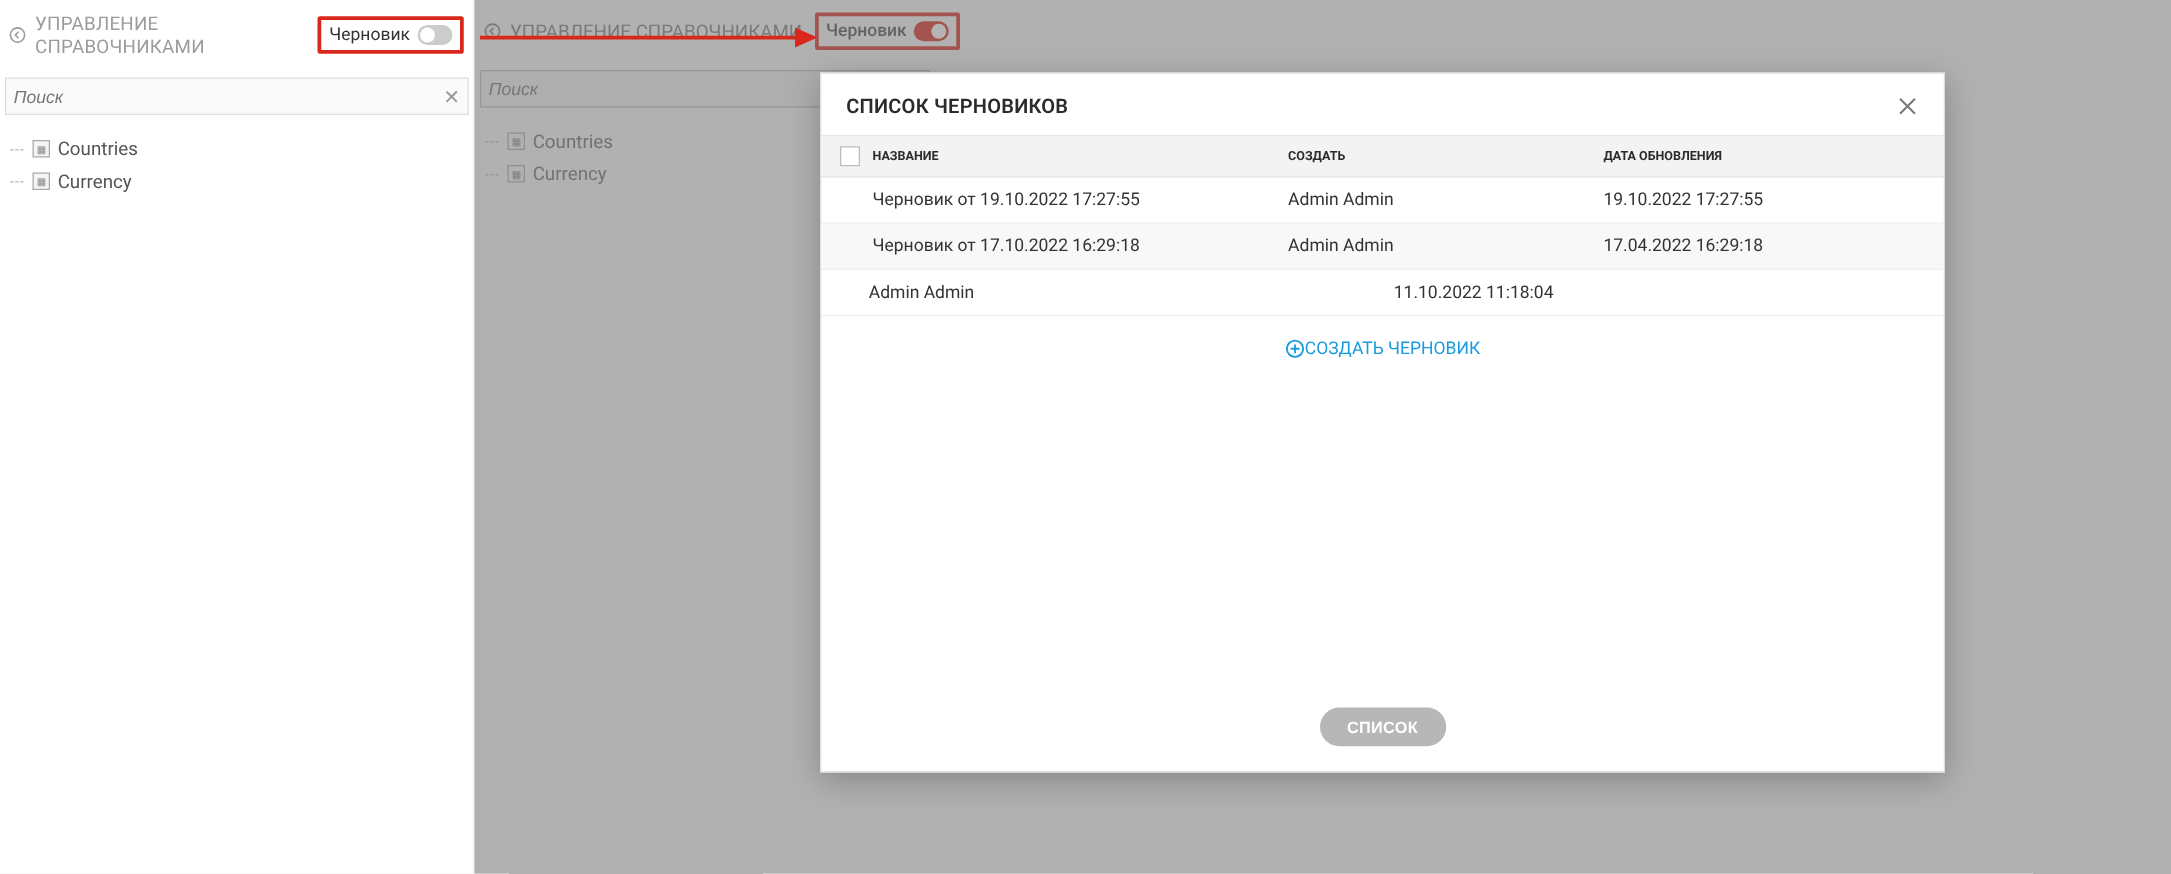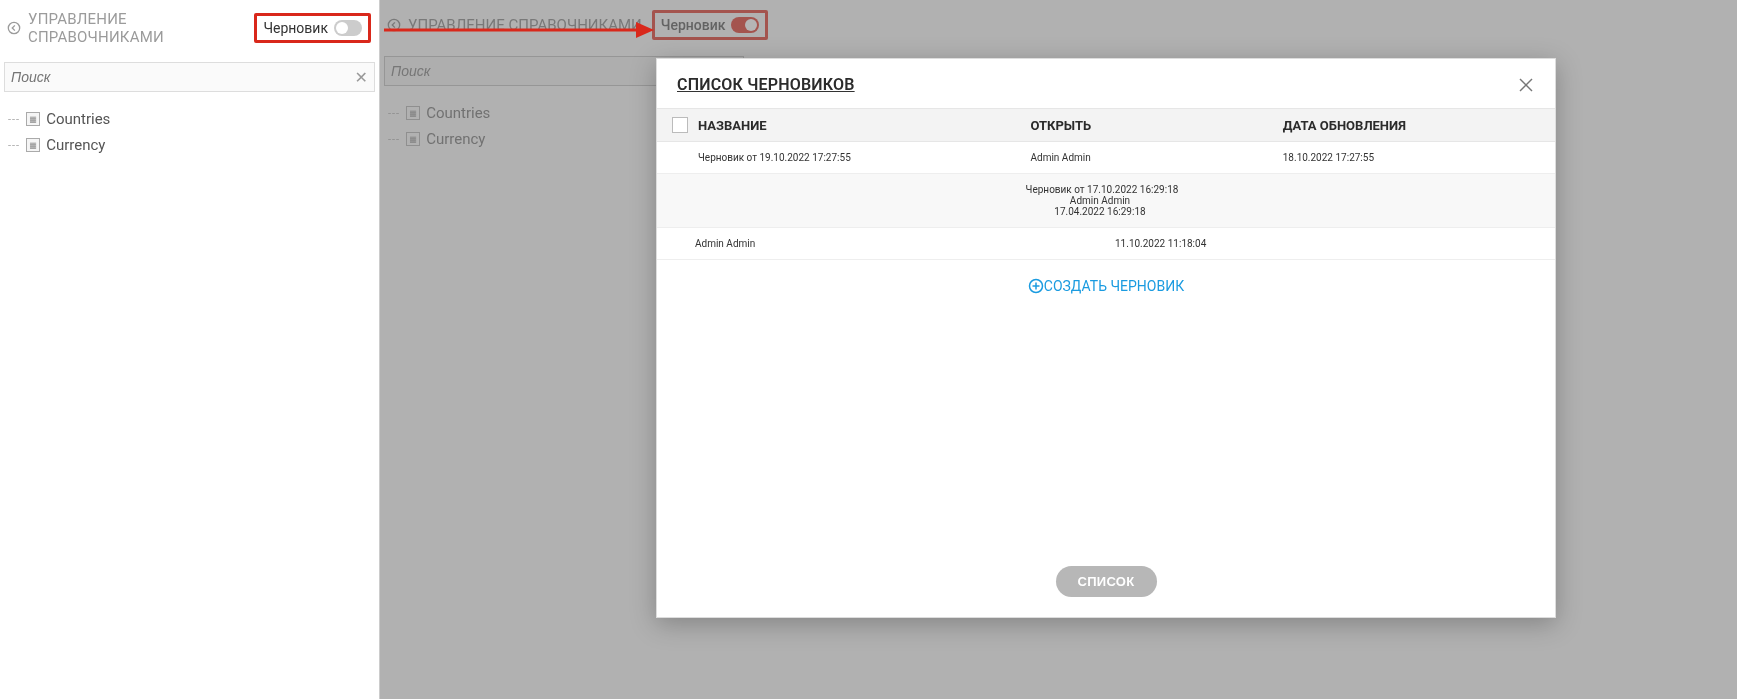--- a/index.html
+++ b/index.html
@@ -152,45 +152,44 @@
     background:#fff;
     box-shadow: 0 6px 24px rgba(0,0,0,0.25);
     border:1px solid #ddd;
     display:flex;
     flex-direction:column;
     z-index:20;
   }
   .modal-header {
     display:flex; align-items:center; justify-content:space-between;
     padding: 16px 20px 14px 20px;
-    text-decoration: underline;
   }
   .modal-title { font-size:16px; font-weight:600; color:#2b2b2b; letter-spacing:.2px; }
   .modal-close { color:#777; cursor:pointer; width:18px; height:18px; }
   .modal-table-head {
     display:flex; align-items:center;
     background:#f3f3f3;
     border-top:1px solid #e6e6e6;
     border-bottom:1px solid #e6e6e6;
     padding: 8px 20px 8px 8px;
-    font-size:13px; font-weight:700; color:#2b2b2b;
+    font-size:10px; font-weight:700; color:#2b2b2b;
   }
   .mth-check { width:30px; display:flex; justify-content:center; }
   .chk { width:16px; height:16px; border:1px solid #bbb; background:#fff; }
   .col-name { flex: 1 1 40%; padding-left:4px; }
   .col-owner { flex: 1 1 30%; }
   .col-date { flex: 1 1 30%; }
   .modal-rows { }
   .modal-row {
     display:flex; align-items:center;
     padding: 10px 20px 10px 8px;
-    font-size:10px; color:#333;
+    font-size:14px; color:#333;
     border-bottom:1px solid #eee;
   }
-  .modal-row:nth-child(2) { background:#f8f8f8;flex-direction:column; }
+  .modal-row:nth-child(2) { background:#f8f8f8; }
   .mr-space { width:30px; }
   .modal-create {
     display:flex; align-items:center; justify-content:center;
     gap:0; color:#1a9be0; font-size:14px;
     padding: 18px 0 8px 0;
     cursor:pointer;
   }
   .plus-icon { width:16px;height:16px; }
   .modal-footer {
     margin-top:auto;
@@ -290,29 +289,29 @@
             <line x1="3" y1="3" x2="15" y2="15"></line>
             <line x1="15" y1="3" x2="3" y2="15"></line>
           </svg>
       </span>
     </div>
     <div class="modal-table-head">
       <span class="mth-check">
           <span class="chk"></span>
         </span>
       <span class="col-name">НАЗВАНИЕ</span>
-      <span class="col-owner">ОТКРЫТЬ</span>
+      <span class="col-owner">СОЗДАТЬ</span>
       <span class="col-date">ДАТА ОБНОВЛЕНИЯ</span>
     </div>
     <div class="modal-rows">
       <div class="modal-row">
         <span class="mr-space"></span>
         <span class="col-name">Черновик от 19.10.2022 17:27:55</span>
         <span class="col-owner">Admin  Admin</span>
-        <span class="col-date">18.10.2022 17:27:55</span>
+        <span class="col-date">19.10.2022 17:27:55</span>
       </div>
       <div class="modal-row">
         <span class="mr-space"></span>
         <span class="col-name">Черновик от 17.10.2022 16:29:18</span>
         <span class="col-owner">Admin  Admin</span>
         <span class="col-date">17.04.2022 16:29:18</span>
       </div>
       <div class="modal-row">
         <span class="mr-space"></span>
         <span class="col-owner">Admin  Admin</span>

